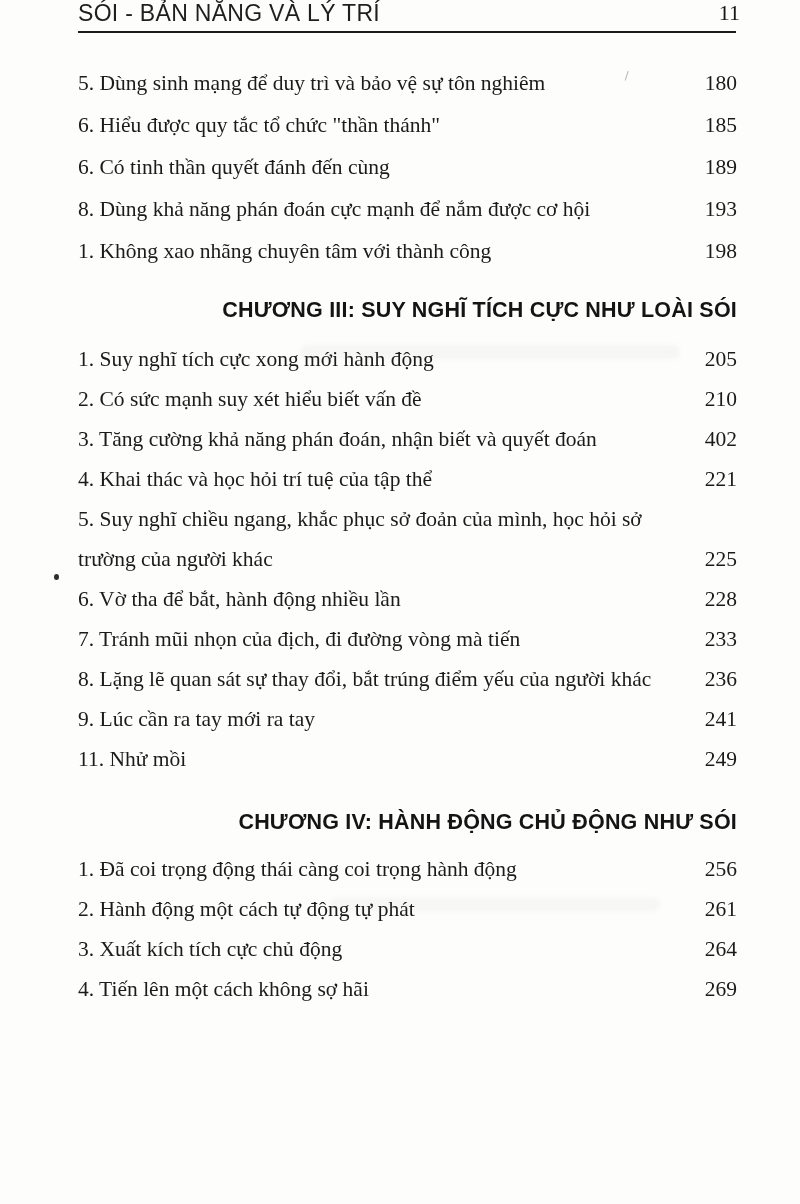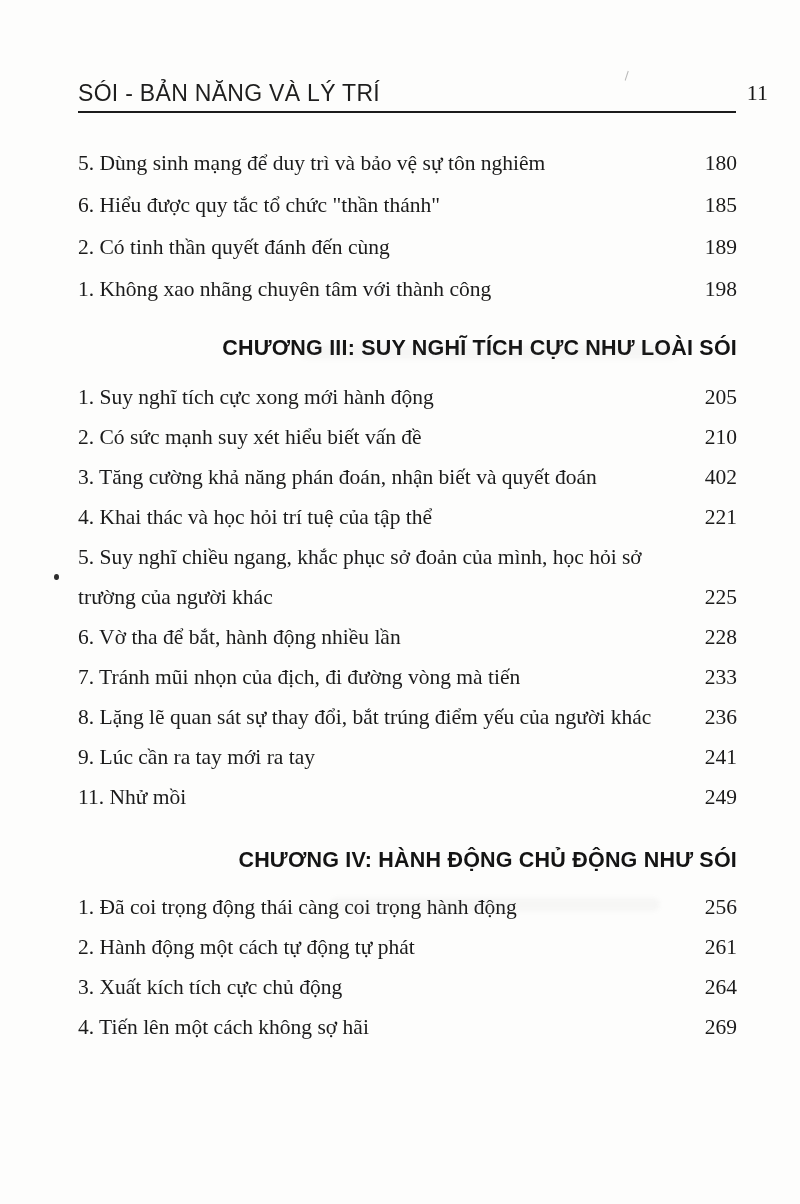--- a/index.html
+++ b/index.html
@@ -13,22 +13,21 @@
     height: 1204px;
     margin: 0 auto;
     background: #fdfdfc;
     overflow: hidden;
     color: #1b1b1b;
   }
   .page-header {
     display: flex;
     justify-content: space-between;
     align-items: center;
-    margin: 0 32px 0 78px;
-    padding-top: 80px;
+    margin: 0 60px 0 78px;
   }
   .header-title {
     font-family: "Liberation Sans", "DejaVu Sans", sans-serif;
     font-size: 23px;
     font-weight: 500;
     letter-spacing: 0.3px;
     color: #1e1e1e;
     line-height: 26px;
   }
   .header-page-num {
@@ -137,22 +136,26 @@
       <section class="section section-0">
         <div class="entry">
           <span class="entry-title">5. Dùng sinh mạng để duy trì và bảo vệ sự tôn nghiêm</span>
           <span class="entry-page">180</span>
         </div>
         <div class="entry">
           <span class="entry-title">6. Hiểu được quy tắc tổ chức "thần thánh"</span>
           <span class="entry-page">185</span>
         </div>
         <div class="entry">
-          <span class="entry-title">2. Có tinh thần quyết đánh đến cùng</span>
+          <span class="entry-title">6. Có tinh thần quyết đánh đến cùng</span>
           <span class="entry-page">189</span>
+        </div>
+        <div class="entry">
+          <span class="entry-title">8. Dùng khả năng phán đoán cực mạnh để nắm được cơ hội</span>
+          <span class="entry-page">193</span>
         </div>
         <div class="entry">
           <span class="entry-title">1. Không xao nhãng chuyên tâm với thành công</span>
           <span class="entry-page">198</span>
         </div>
       </section>
       <section class="section section-1">
         <h2 class="chapter-heading">CHƯƠNG III: SUY NGHĨ TÍCH CỰC NHƯ LOÀI SÓI</h2>
         <div class="entry">
           <span class="entry-title">1. Suy nghĩ tích cực xong mới hành động</span>

